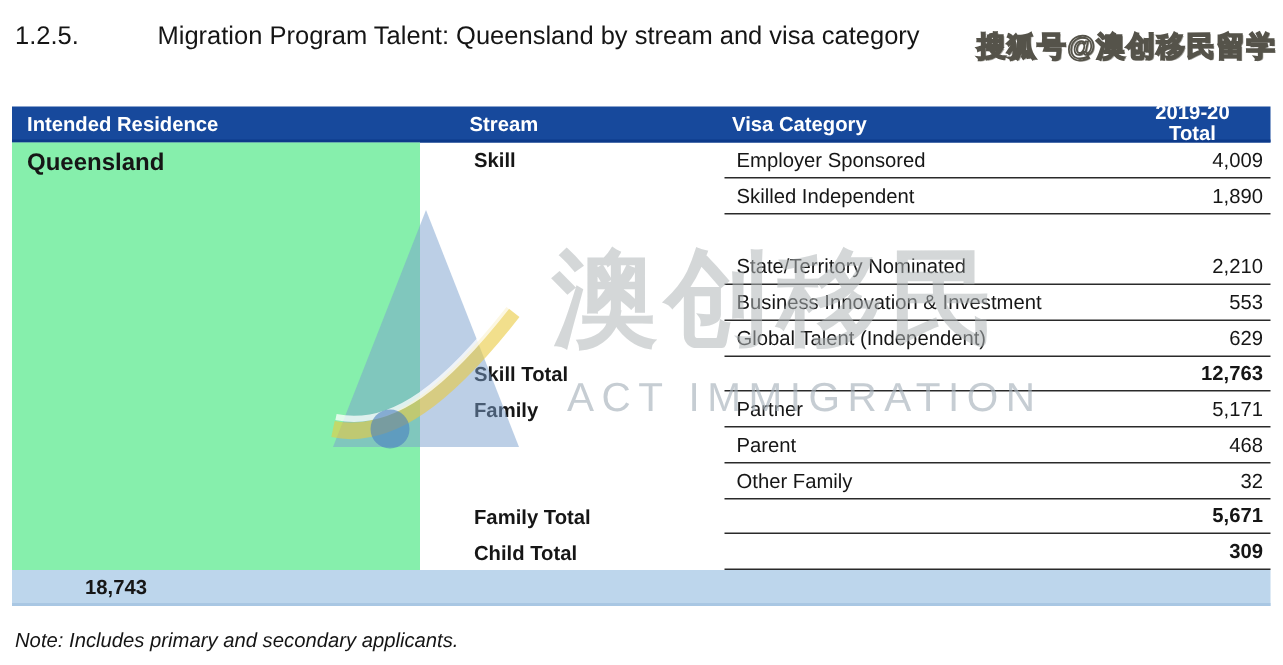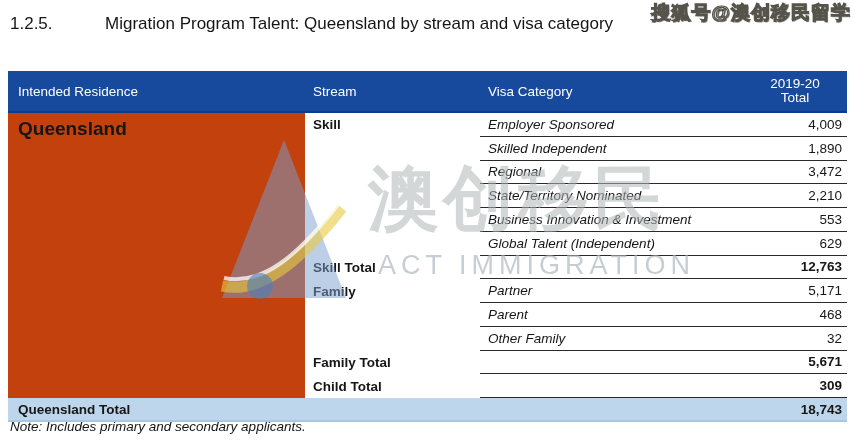--- a/index.html
+++ b/index.html
@@ -16,61 +16,61 @@
   
   .title-row {
     position:absolute; left:10px; top:14px;
     display:flex; align-items:flex-end;
     font-size:17px; color:#151515;
   }
   .title-row .sec { width:95px; }
 
   
   .wm-sohu {
-    position:absolute; top:0; right:4px;
+    position:absolute; top:18px; right:4px;
     font-size:19px; font-weight:bold;
     color:rgba(255,255,255,0.88);
     -webkit-text-stroke:1.2px #55534a;
     text-shadow:1px 1px 0 rgba(90,88,78,.55);
     letter-spacing:1px;
     z-index:5;
   }
 
   
   .tablewrap { position:absolute; left:8px; top:71px; width:839px; }
   .thead {
     display:flex; align-items:center;
-    height:42px;
+    height:24px;
     background:#17499C;
     border-bottom:2px solid #0D3A8A;
-    color:#fff; font-weight:normal; font-size:13.5px;
+    color:#fff; font-weight:bold; font-size:13.5px;
   }
   .h1 { width:297px; padding-left:10px; }
   .h2 { width:175px; padding-left:8px; }
   .h3 { flex:1; padding-left:8px; }
   .h4 { width:100px; text-align:center; line-height:14px; padding-right:4px; }
 
   .tbody { display:flex; }
   .col-left {
-    width:297px; background:#c2410c;
+    width:272px; background:#86efac;
     padding:5px 0 0 10px;
-    font-weight:bold; font-size:19px; color:#161616;
+    font-weight:bold; font-size:16px; color:#161616;
   }
   .col-right { flex:1; display:flex; flex-direction:column; }
 
-  .trow { display:flex; height:23.75px; align-items:stretch; font-size:13.5px; }
+  .trow { display:flex; height:23.75px; align-items:stretch; font-size:13.5px;margin-left:28px; }
   .c-stream {
     width:175px; padding-left:8px;
     font-weight:bold; display:flex; align-items:center; color:#161616;
   }
   .rv {
     flex:1; display:flex; align-items:center;
     border-bottom:1.5px solid #2a2a2a;
   }
-  .c-visa { flex:1; padding-left:8px; color:#161616;font-style:italic; }
+  .c-visa { flex:1; padding-left:8px; color:#161616; }
   .c-value { width:95px; text-align:right; padding-right:5px; color:#161616; }
   .trow.total .c-value { font-weight:bold; }
 
   .tfoot {
     display:flex; align-items:center;
     height:24px; background:#BDD6EC;
     border-bottom:2px solid #A9C7E3;
     font-size:13.5px; font-weight:bold; color:#161616;
   }
   .tfoot .f-label { flex:1; padding-left:10px; }
@@ -131,24 +131,20 @@
           </div>
           <div class="trow">
             <div class="c-stream"></div>
             <div class="rv">
               <div class="c-visa">Skilled Independent</div>
               <div class="c-value">1,890</div>
             </div>
           </div>
           <div class="trow">
             <div class="c-stream"></div>
-            <div class="rv">
-              <div class="c-visa">Regional</div>
-              <div class="c-value">3,472</div>
-            </div>
           </div>
           <div class="trow">
             <div class="c-stream"></div>
             <div class="rv">
               <div class="c-visa">State/Territory Nominated</div>
               <div class="c-value">2,210</div>
             </div>
           </div>
           <div class="trow">
             <div class="c-stream"></div>
@@ -202,21 +198,20 @@
           <div class="trow total">
             <div class="c-stream">Child Total</div>
             <div class="rv">
               <div class="c-visa"></div>
               <div class="c-value">309</div>
             </div>
           </div>
         </div>
     </div>
     <div class="tfoot">
-      <div class="f-label">Queensland Total</div>
       <div class="f-value">18,743</div>
     </div>
   </div>
 
   <div class="note">Note: Includes primary and secondary applicants.</div>
 
   <div class="wm-center">
     <svg class="wm-logo" width="128" height="168" viewBox="0 0 128 168">
       <polygon points="64,4 126,162 2,162" fill="#7AA0CE" opacity="0.50"></polygon>
       <path d="M2,150 C 40,158 78,128 122,72" stroke="#E9C93F" stroke-width="11" fill="none" opacity="0.60"></path>

